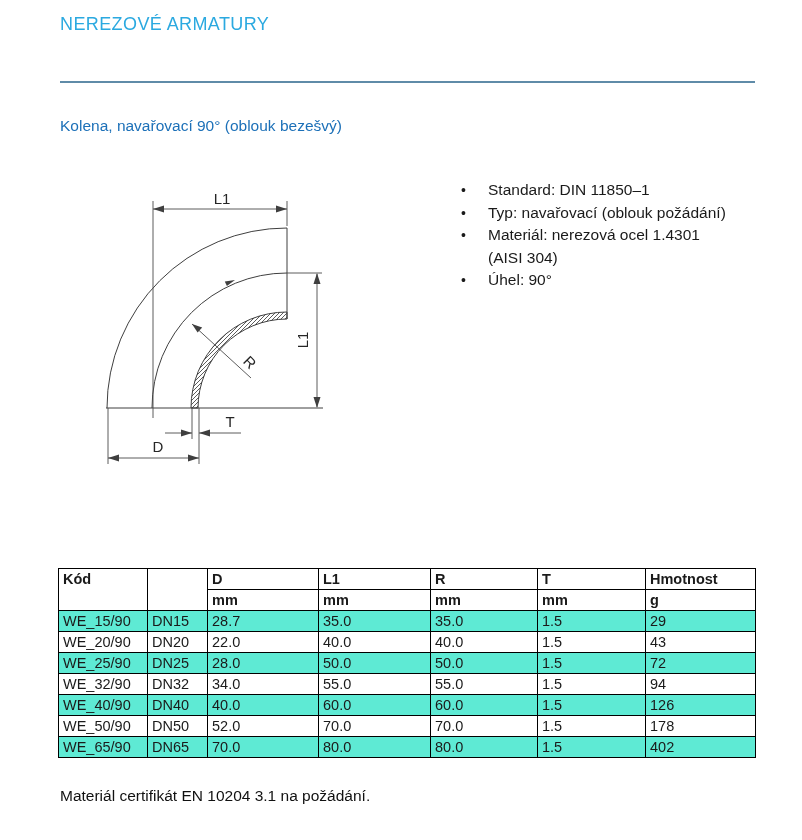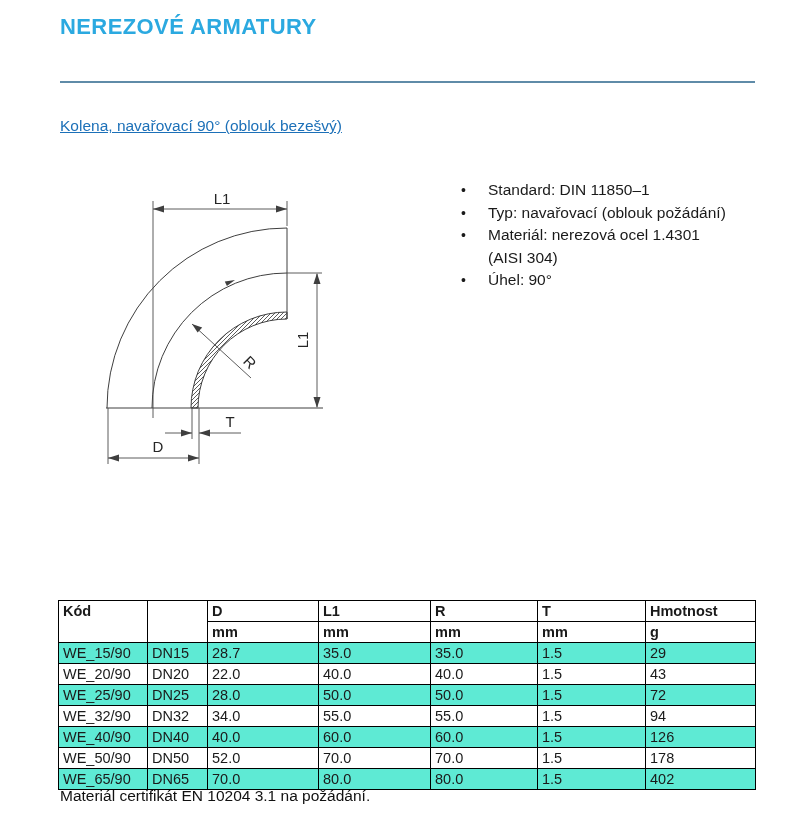--- a/index.html
+++ b/index.html
@@ -1,41 +1,41 @@
 <!DOCTYPE html>
 <html><head>
 <meta charset="utf-8">
 <style>
   html,body{margin:0;padding:0;background:#ffffff;}
   .page{
     position:relative;width:802px;height:840px;background:#ffffff;
     font-family:"Liberation Sans", sans-serif;color:#1a1a1a;overflow:hidden;
   }
   .title{
-    position:absolute;left:60px;top:14px;font-size:22px;letter-spacing:.4px;
-    color:#2ba9e0;font-weight:700;
+    position:absolute;left:60px;top:14px;font-size:18px;letter-spacing:.4px;
+    color:#2ba9e0;font-weight:400;
   }
   .website{
     position:absolute;right:47px;top:52px;font-size:18px;color:#3aa8dc;
     text-decoration:none;
   }
   .rule{position:absolute;left:60px;right:47px;top:81px;height:2px;background:#5f8ba8;}
   .section-link{
     position:absolute;left:60px;top:117px;font-size:15.5px;color:#1c70b8;
-    text-decoration:underline;cursor:pointer;
+    cursor:pointer;
   }
   .figure{position:absolute;left:84px;top:188px;width:250px;height:300px;}
   .figure svg{display:block;}
   .specs{position:absolute;left:461px;top:179px;width:330px;font-size:15.5px;}
   .spec-row{display:flex;line-height:22.5px;}
   .spec-bullet{width:27px;flex:0 0 27px;font-size:14px;}
   .spec-text{flex:1;}
   table.dims{
     position:absolute;left:58px;top:568px;width:697px;border-collapse:collapse;
-    table-layout:fixed;font-size:14.5px;margin-top:32px;
+    table-layout:fixed;font-size:14.5px;
   }
   table.dims th, table.dims td{
     border:1px solid #000;padding:0 3px 0 4px;height:20px;text-align:left;
     vertical-align:top;white-space:nowrap;overflow:hidden;line-height:20px;
   }
   table.dims th{font-weight:700;}
   table.dims td{font-weight:400;}
   table.dims tr.shaded td{background:#5eead4;}
   .footer-note{position:absolute;left:60px;top:787px;font-size:15.5px;color:#111;}
   .dwg-line{stroke:#3f3f3f;stroke-width:1;fill:none;}

